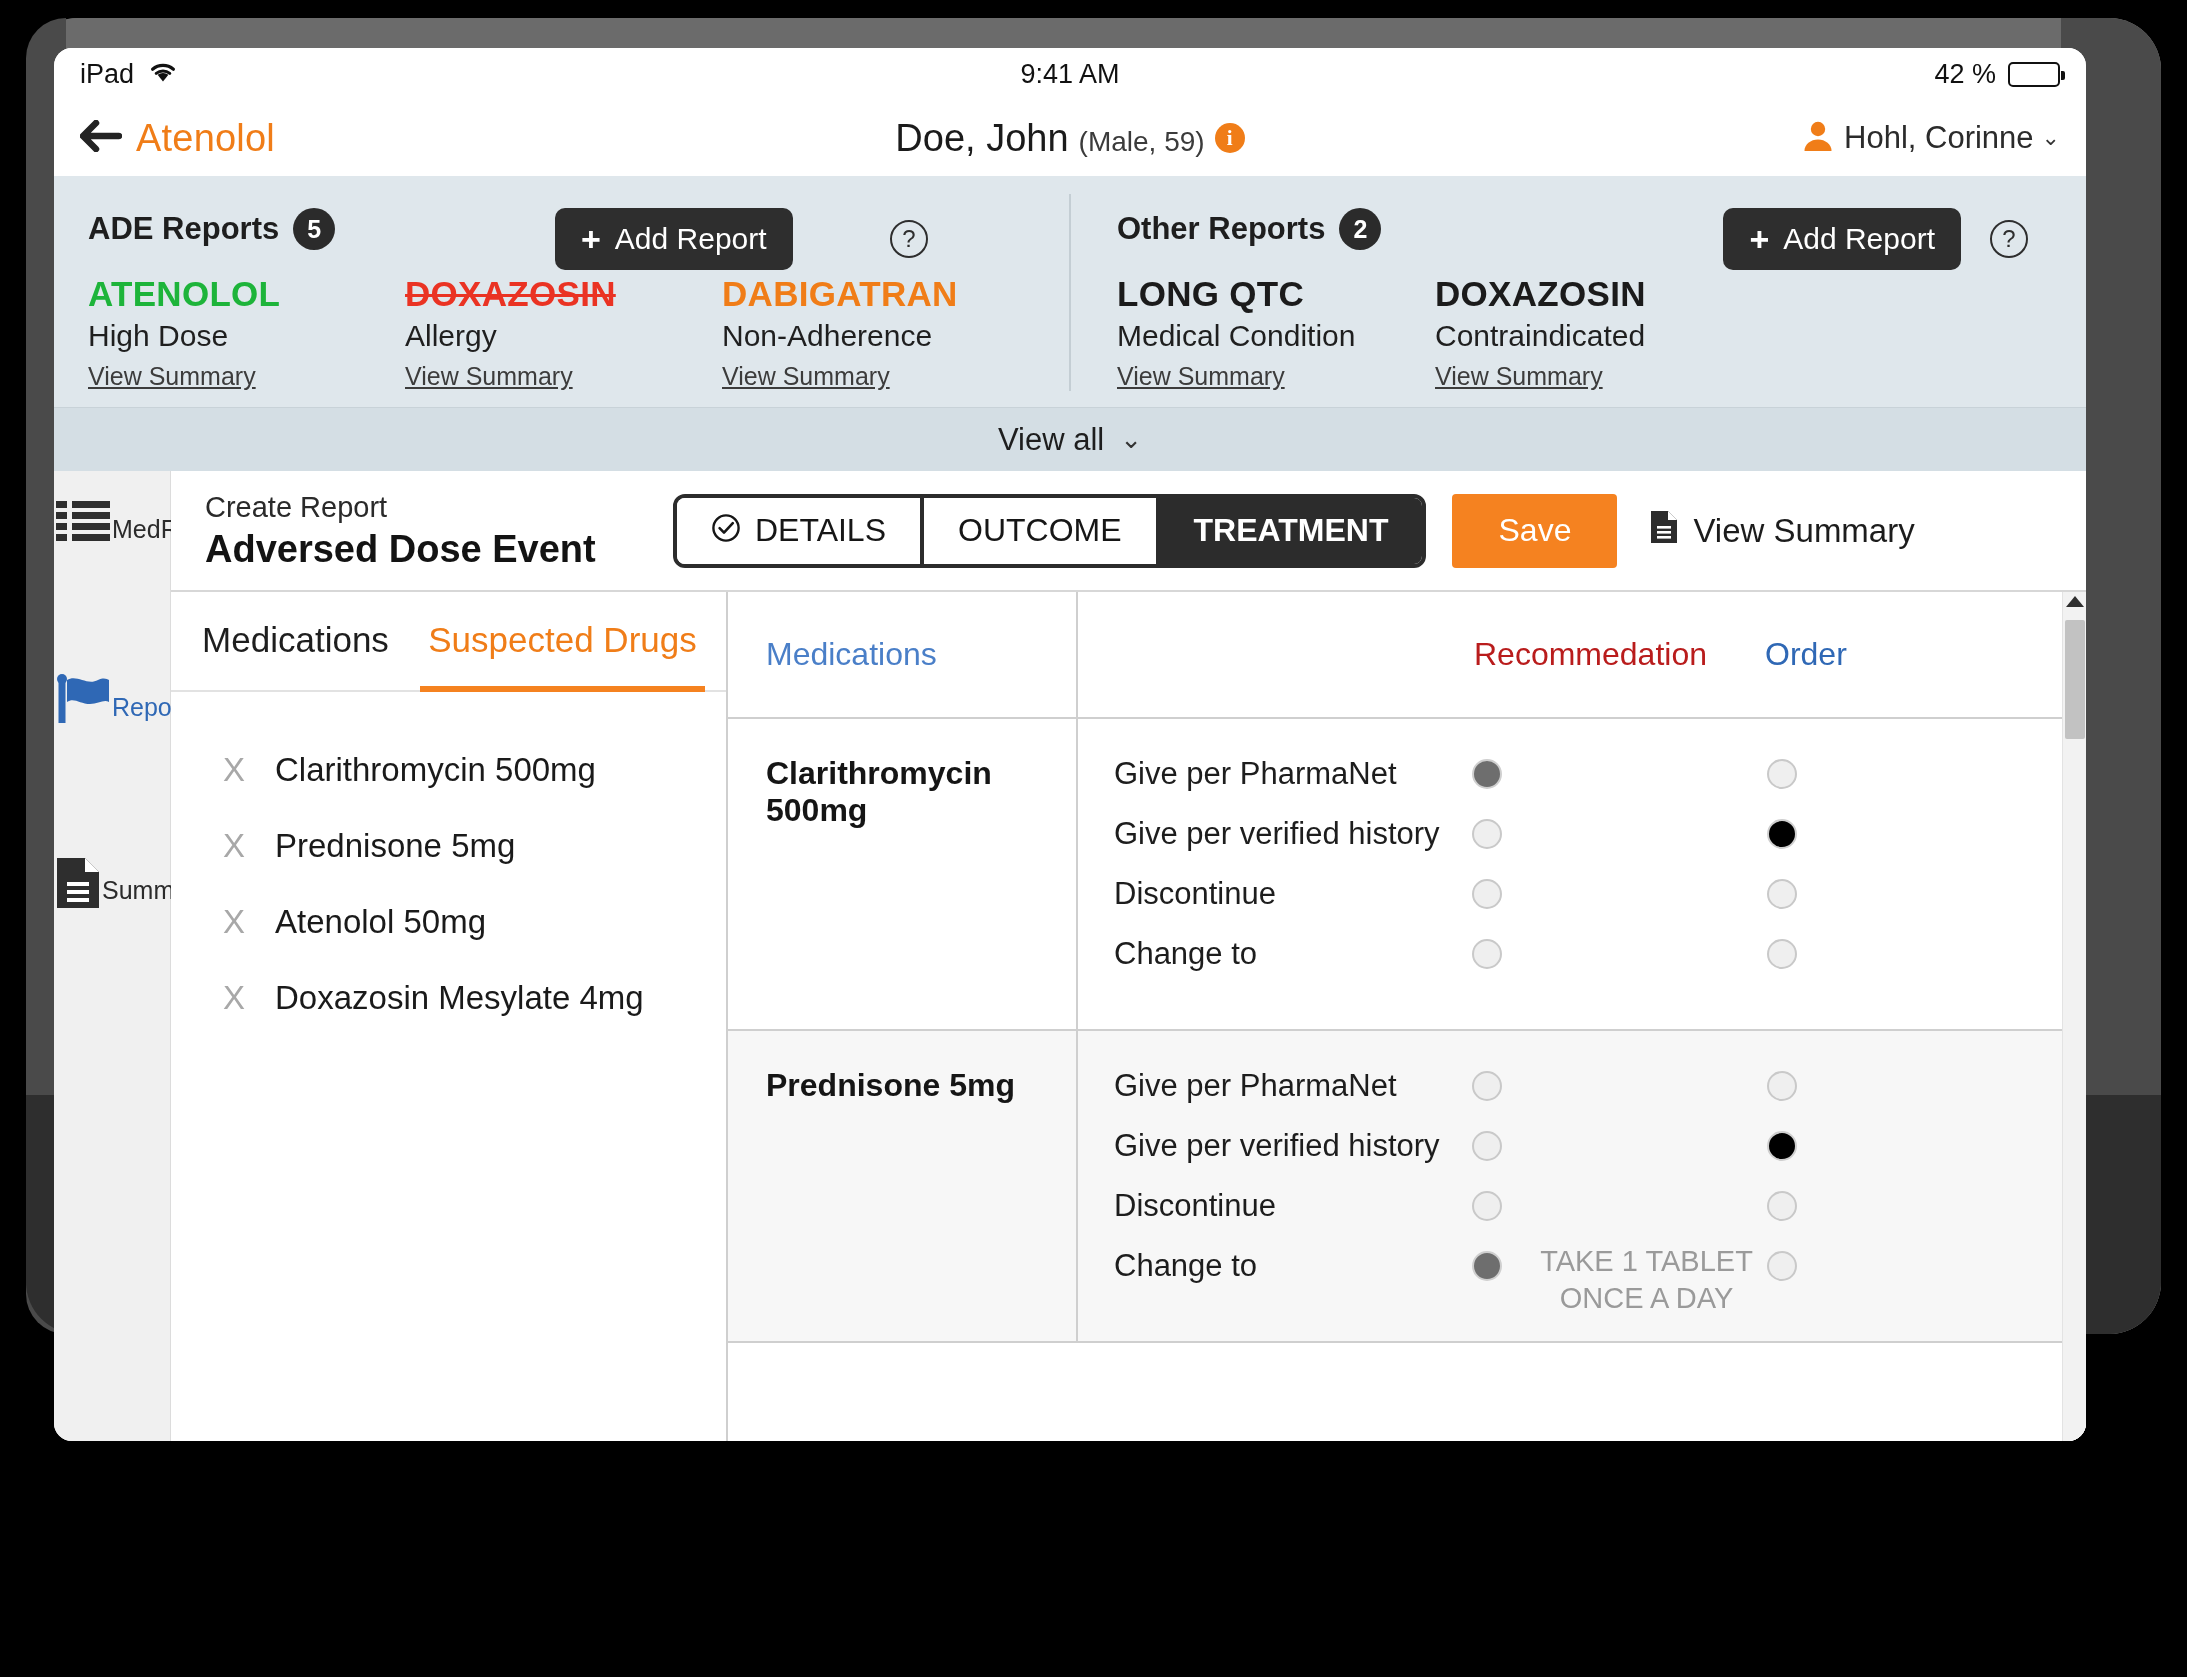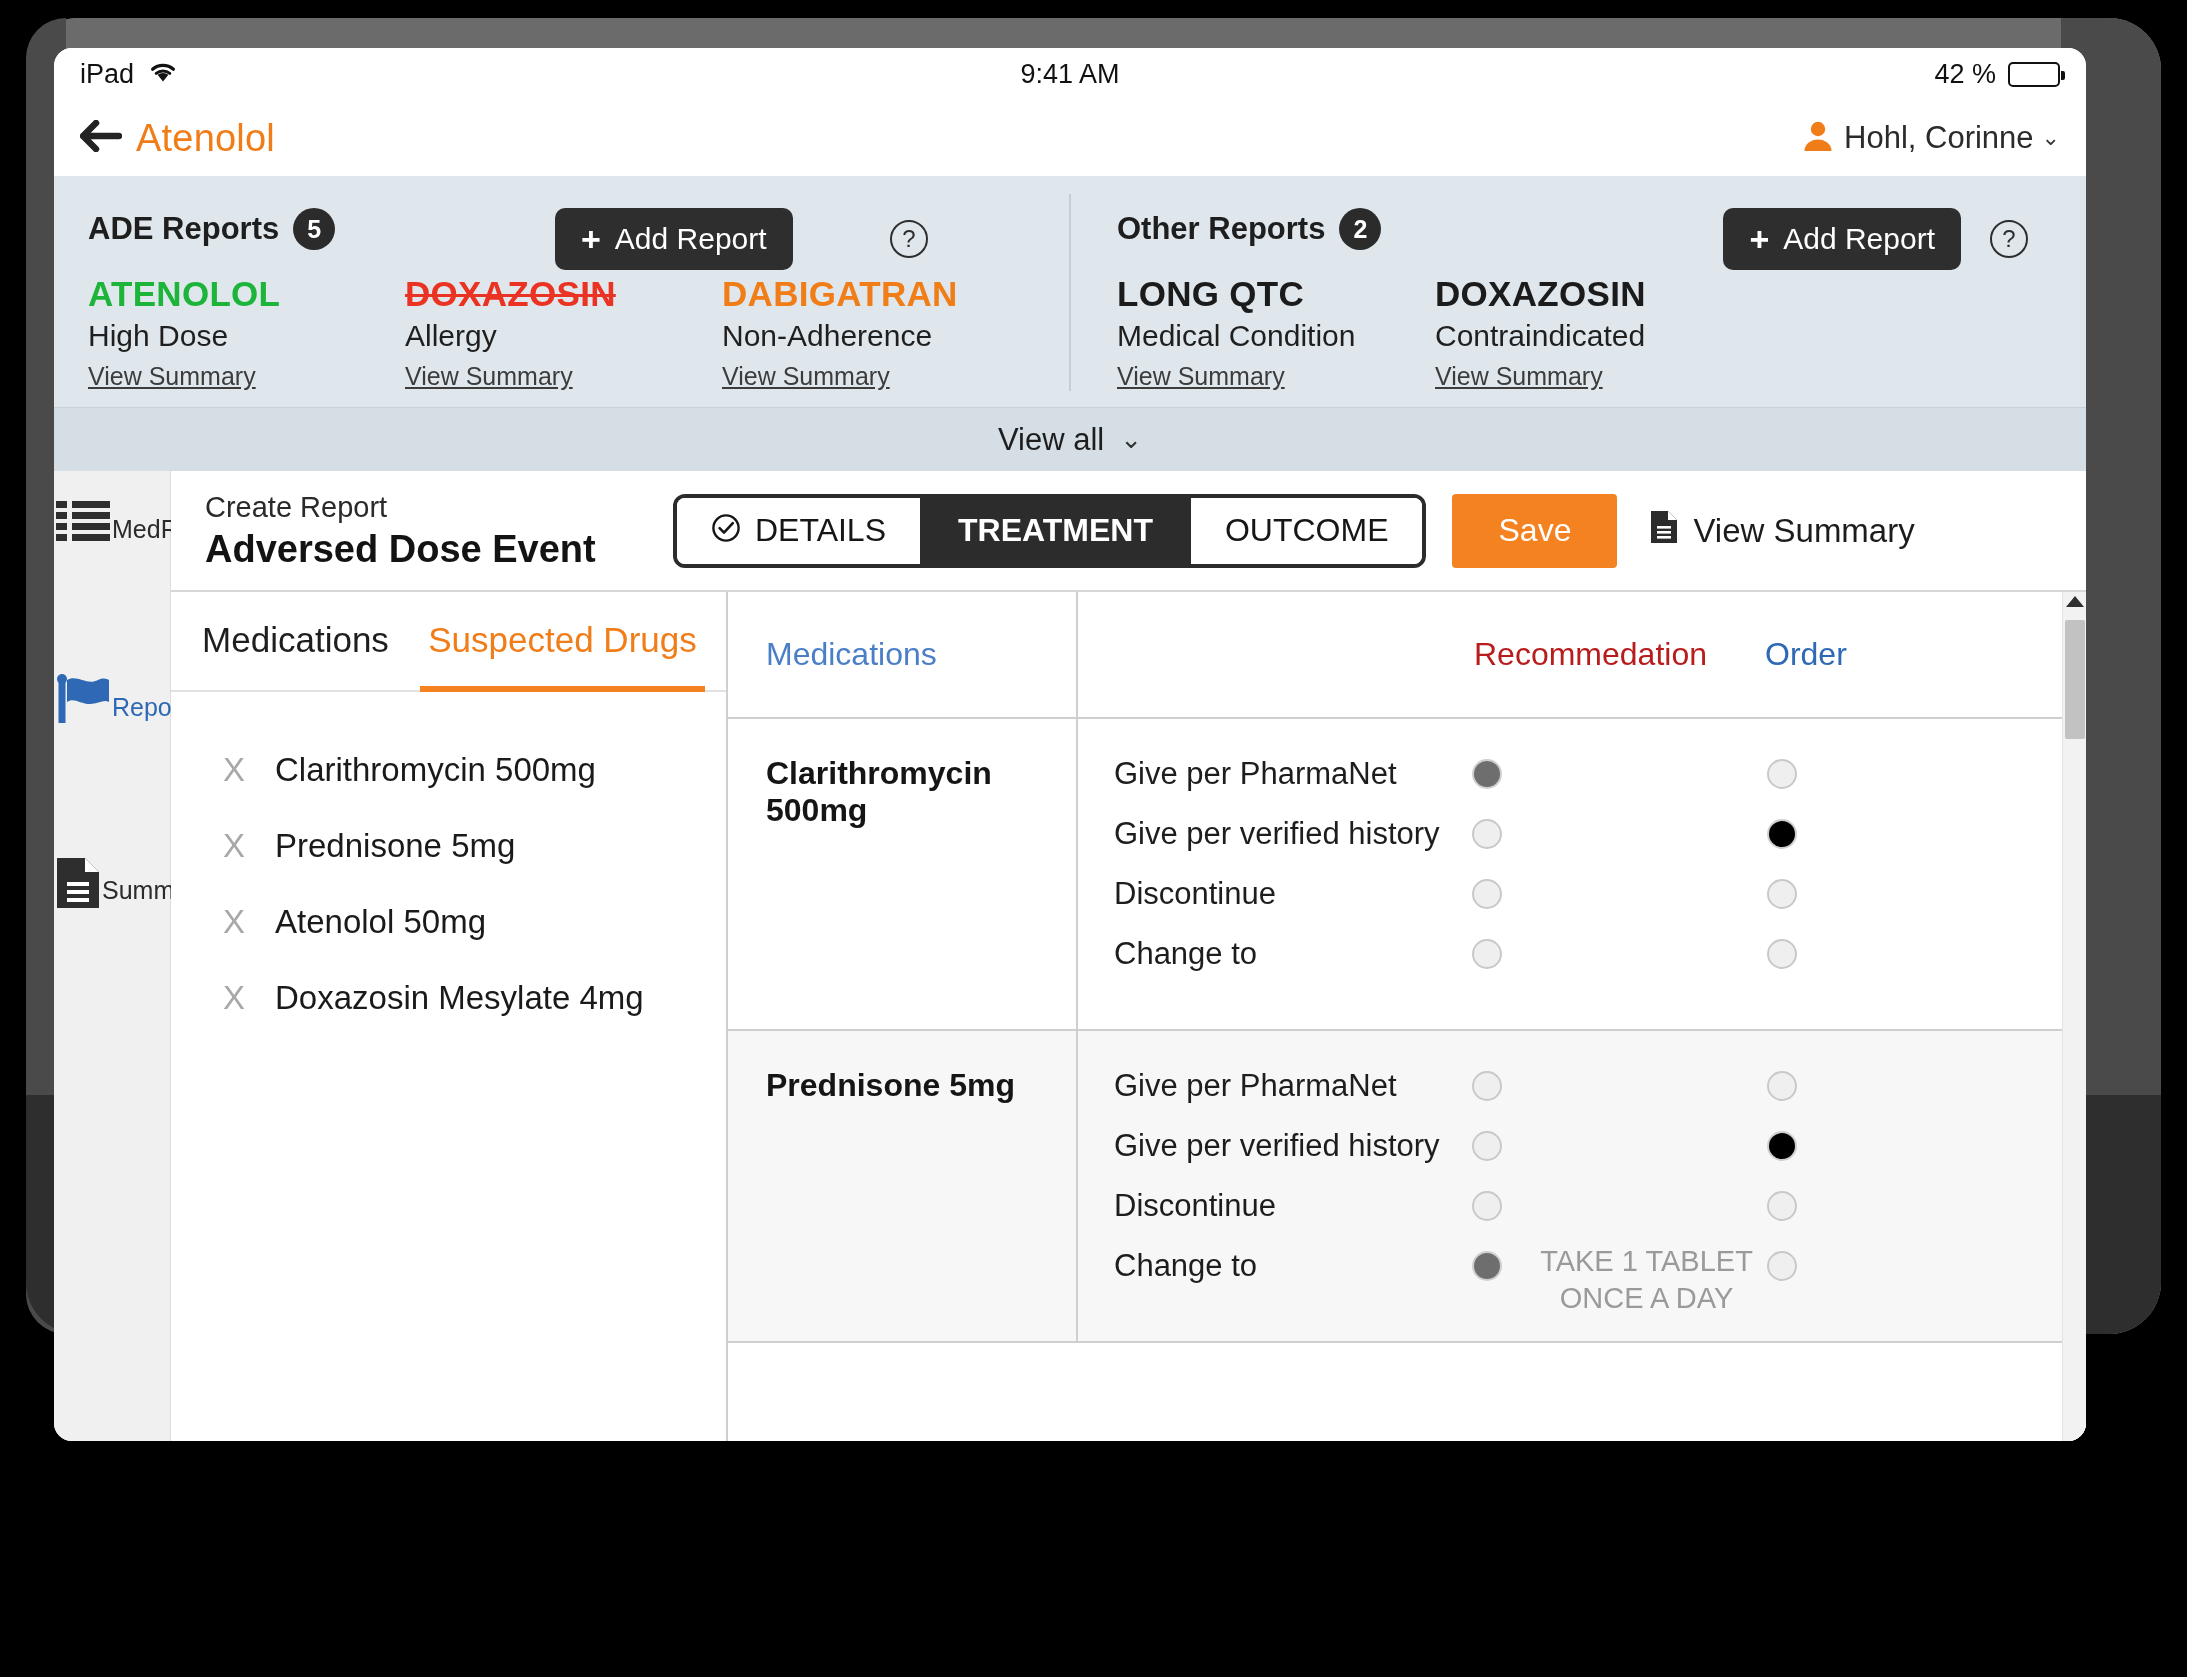--- a/index.html
+++ b/index.html
@@ -323,20 +323,25 @@
       </div>
 
       <div class="navbar">
         <span class="back-arrow">
           <svg width="42" height="32" viewBox="0 0 42 32">
             <path d="M16 3 L3 16 L16 29 M4 16 H39" stroke="#232323" stroke-width="6.5" fill="none" stroke-linecap="round" stroke-linejoin="round"></path>
           </svg>
         </span>
         <span class="brand">Atenolol</span>
 
+        <div class="patient">
+          <span class="patient-name">Doe, John</span>
+          <span class="patient-meta">(Male, 59)</span>
+          <span class="info-badge">i</span>
+        </div>
 
         <div class="user-menu">
           <span class="avatar-ic">
             <svg width="36" height="36" viewBox="0 0 36 36">
               <circle cx="18" cy="11" r="7.2" fill="#f07d18"></circle>
               <path d="M4.5 33 a13.5 11.5 0 0 1 27 0 Z" fill="#f07d18"></path>
             </svg>
           </span>
           <span>Hohl, Corinne</span>
           <span class="chev">⌄</span>
@@ -461,25 +466,25 @@
             <div class="segmented">
               <div class="seg">
                 <span class="check-ic">
                   <svg width="30" height="30" viewBox="0 0 30 30">
                     <circle cx="15" cy="15" r="12.6" stroke="#161616" stroke-width="2.4" fill="none"></circle>
                     <path d="M8.6 15.2 L13 19.6 L21.8 10.2" stroke="#161616" stroke-width="2.6" fill="none" stroke-linecap="round" stroke-linejoin="round"></path>
                   </svg>
                 </span>
                 <span>DETAILS</span>
               </div>
+              <div class="seg">
+                <span>OUTCOME</span>
+              </div>
               <div class="seg active">
                 <span>TREATMENT</span>
-              </div>
-              <div class="seg">
-                <span>OUTCOME</span>
               </div>
             </div>
 
             <button class="save-btn">Save</button>
 
             <div class="view-summary">
               <span>
                 <svg width="30" height="36" viewBox="0 0 30 36">
                   <path d="M2 2 h17 l9 9 v23 h-26 Z" fill="#2c2c2c"></path>
                   <path d="M19 2 v9 h9 Z" fill="#ffffff"></path>

